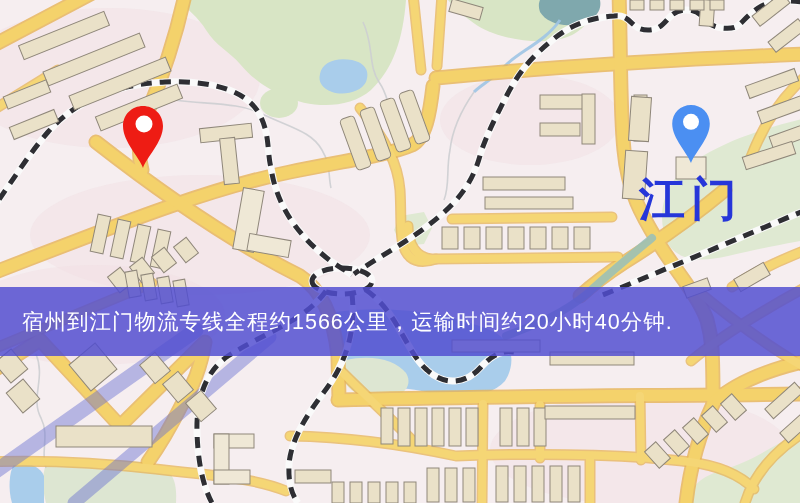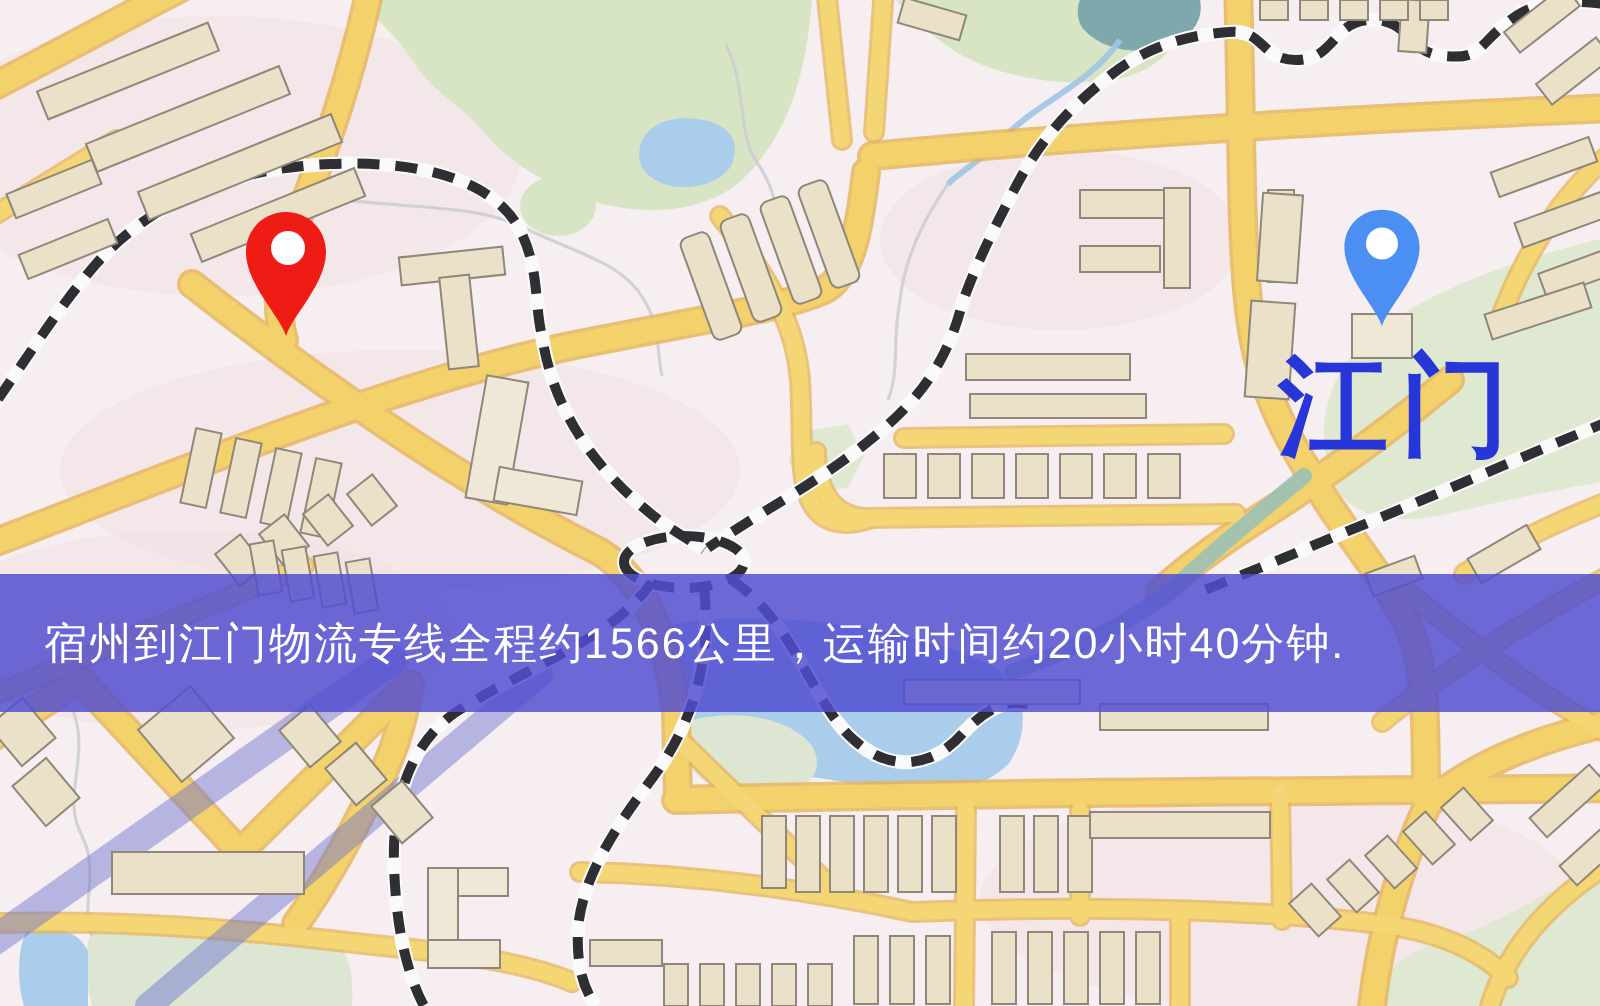--- a/index.html
+++ b/index.html
@@ -23,21 +23,21 @@
   .road-blue{fill:none;stroke:#686ed0;stroke-width:15;opacity:.45;stroke-linecap:round}
   .rail-base{fill:none;stroke:#fafafa;stroke-width:7;stroke-linecap:butt}
   .rail-dash{fill:none;stroke:#2e2e33;stroke-width:5;stroke-dasharray:11 8;stroke-linecap:butt}
   .bldg rect{fill:#eae1c8;stroke:#8f877a;stroke-width:1}
   .bldg rect.lite{fill:#efe8d6}
 
   
   .pin{position:absolute;}
   .city-label{position:absolute;font-weight:700;white-space:nowrap;line-height:1;}
   .origin-label{left:86px;top:180px;font-size:45px;letter-spacing:3px;color:#e6130a;}
-  .dest-label{left:639px;top:176px;font-size:55px;letter-spacing:6px;color:#2636d9;font-weight:600;text-align:center;}
+  .dest-label{left:639px;top:176px;font-size:46px;letter-spacing:6px;color:#2636d9;font-weight:600;text-align:center;}
   .banner{position:absolute;left:0;top:287px;width:800px;height:69px;background:rgba(81,78,209,.84);
           display:flex;align-items:center;}
   .banner span{color:#ffffff;font-size:21.5px;letter-spacing:1px;padding-left:22px;white-space:nowrap;}
 </style>
 </head>
 <body>
 
 <div class="stage">
 
   <svg class="mapart" viewBox="0 0 800 503" aria-hidden="true">

